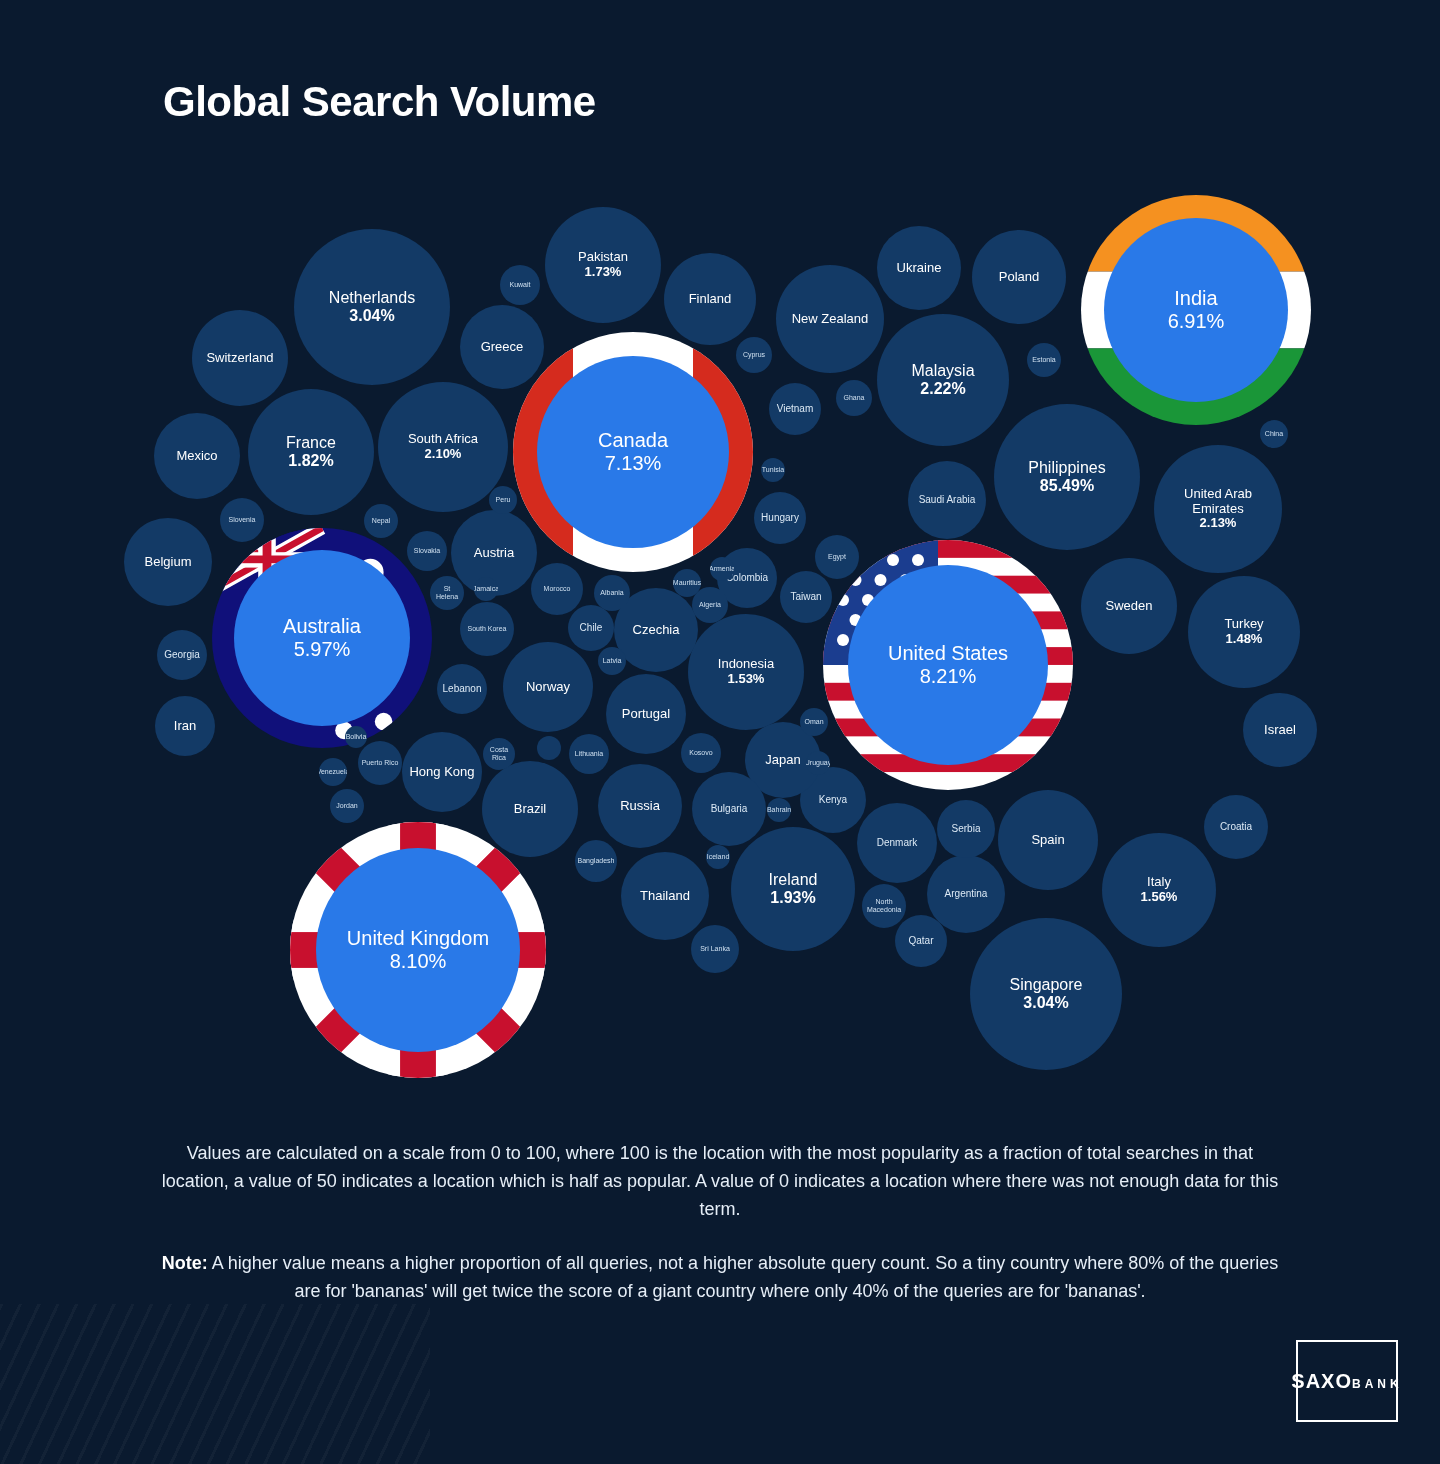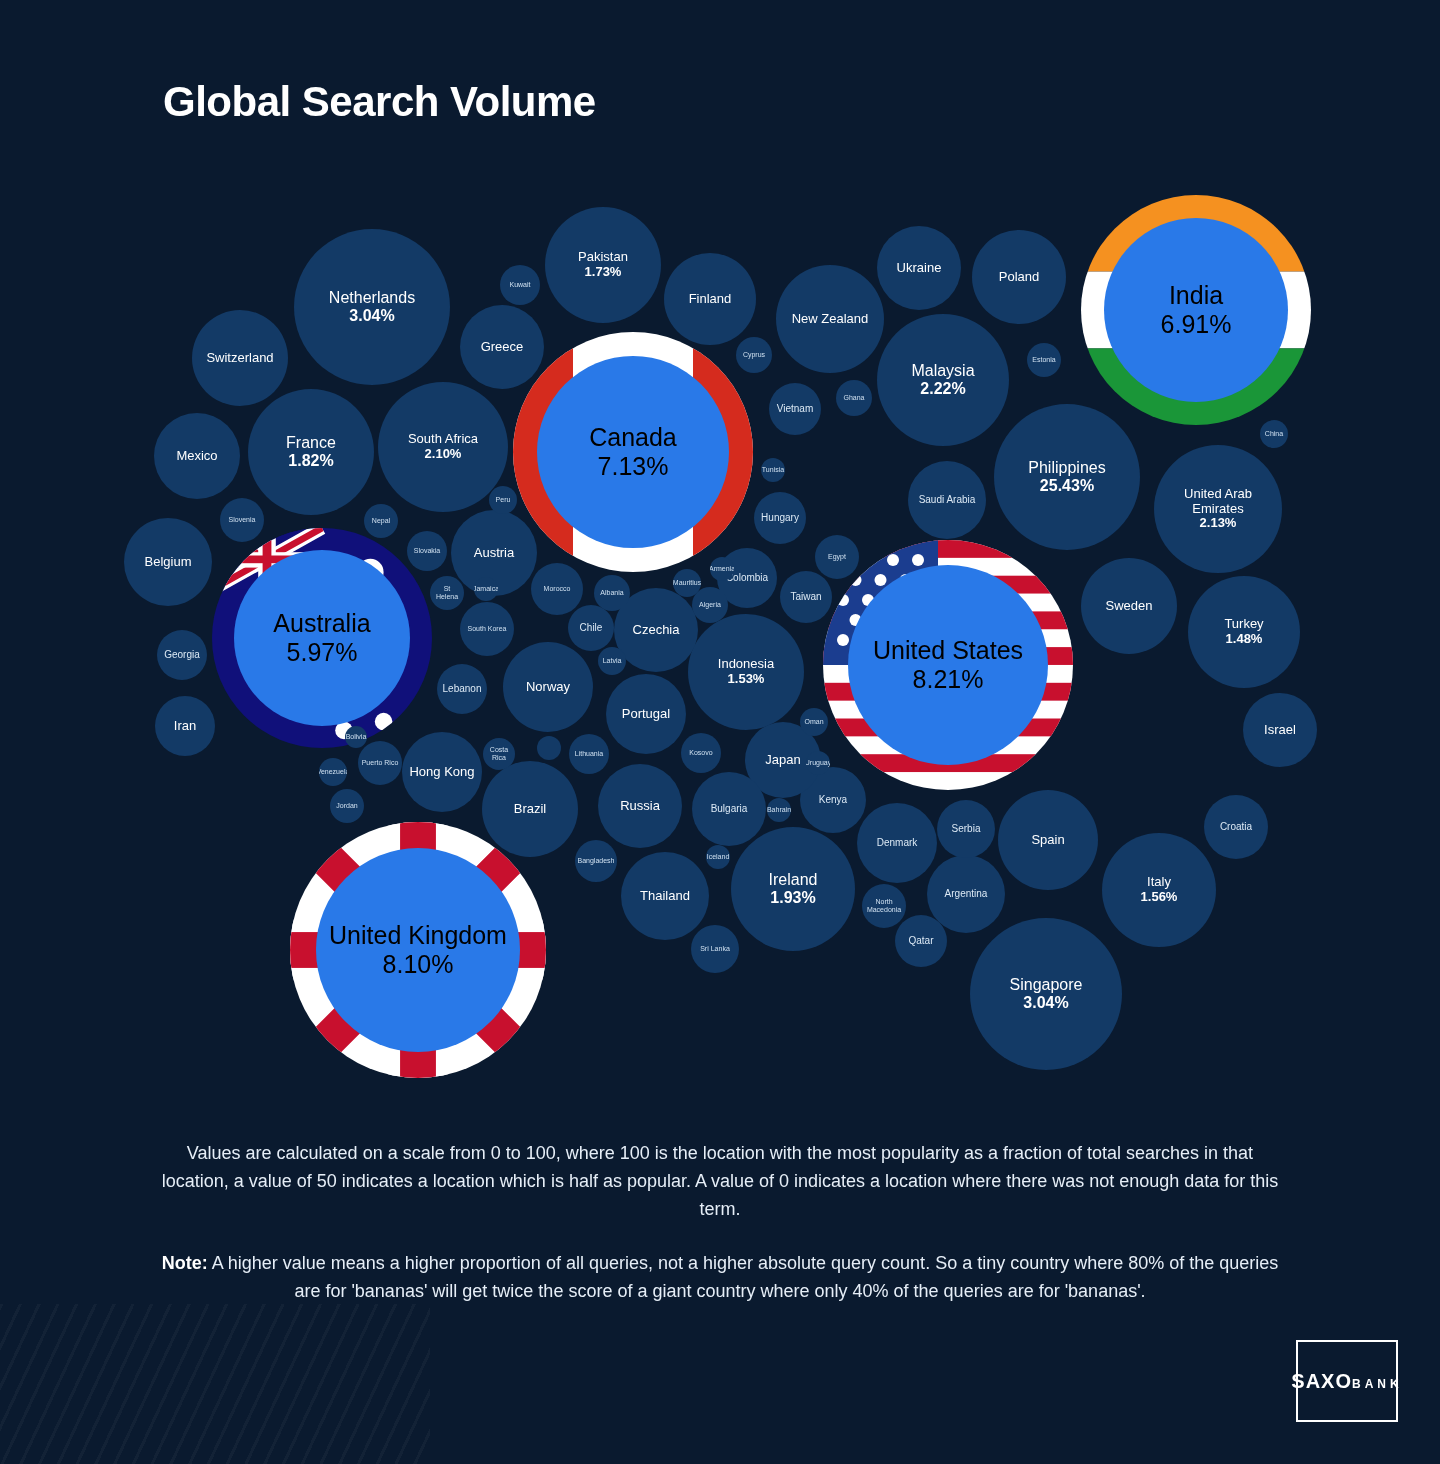--- a/index.html
+++ b/index.html
@@ -67,21 +67,21 @@
     line-height: 1.12;
     overflow: hidden;
   }
   .bubble .nm { display: block; }
   .bubble .vl { display: block; font-weight: bold; }
   
   .t-xs { font-size: 7px; color: #cfe0f0; }
   .t-s  { font-size: 10px; color: #dce9f5; }
   .t-m  { font-size: 13px; color: #ffffff; }
   .t-l  { font-size: 16px; color: #ffffff; }
-  .t-xxl{ font-size: 25px; color: #000000; }
+  .t-xxl{ font-size: 20px; color: #ffffff; }
 
   .flagwrap {
     position: absolute;
     border-radius: 50%;
     overflow: hidden;
   }
   .flagwrap .inner {
     position: absolute;
     border-radius: 50%;
     background: #2979e8;
@@ -213,21 +213,21 @@
           <circle cx="80" cy="46" r="6" fill="#ffffff"></circle>
           <circle cx="68" cy="72" r="6" fill="#ffffff"></circle>
           <circle cx="78" cy="88" r="4" fill="#ffffff"></circle>
           <circle cx="60" cy="92" r="4" fill="#ffffff"></circle>
         </svg><div class="inner t-xxl" style="left: 22px; top: 22px; width: 176px; height: 176px;">
           <span class="nm">Australia</span>
           <span class="vl">5.97%</span>
         </div></div>
       <div class="bubble t-l" style="left: 994px; top: 254px; width: 146px; height: 146px; padding: 9px;">
         <span class="nm">Philippines</span>
-        <span class="vl">25.43%</span>
+        <span class="vl">85.49%</span>
       </div>
       <div class="bubble t-l" style="left: 294px; top: 79px; width: 156px; height: 156px; padding: 9px;">
         <span class="nm">Netherlands</span>
         <span class="vl">3.04%</span>
       </div>
       <div class="bubble t-l" style="left: 970px; top: 768px; width: 152px; height: 152px; padding: 9px;">
         <span class="nm">Singapore</span>
         <span class="vl">3.04%</span>
       </div>
       <div class="bubble t-l" style="left: 877px; top: 164px; width: 132px; height: 132px; padding: 8px;">

